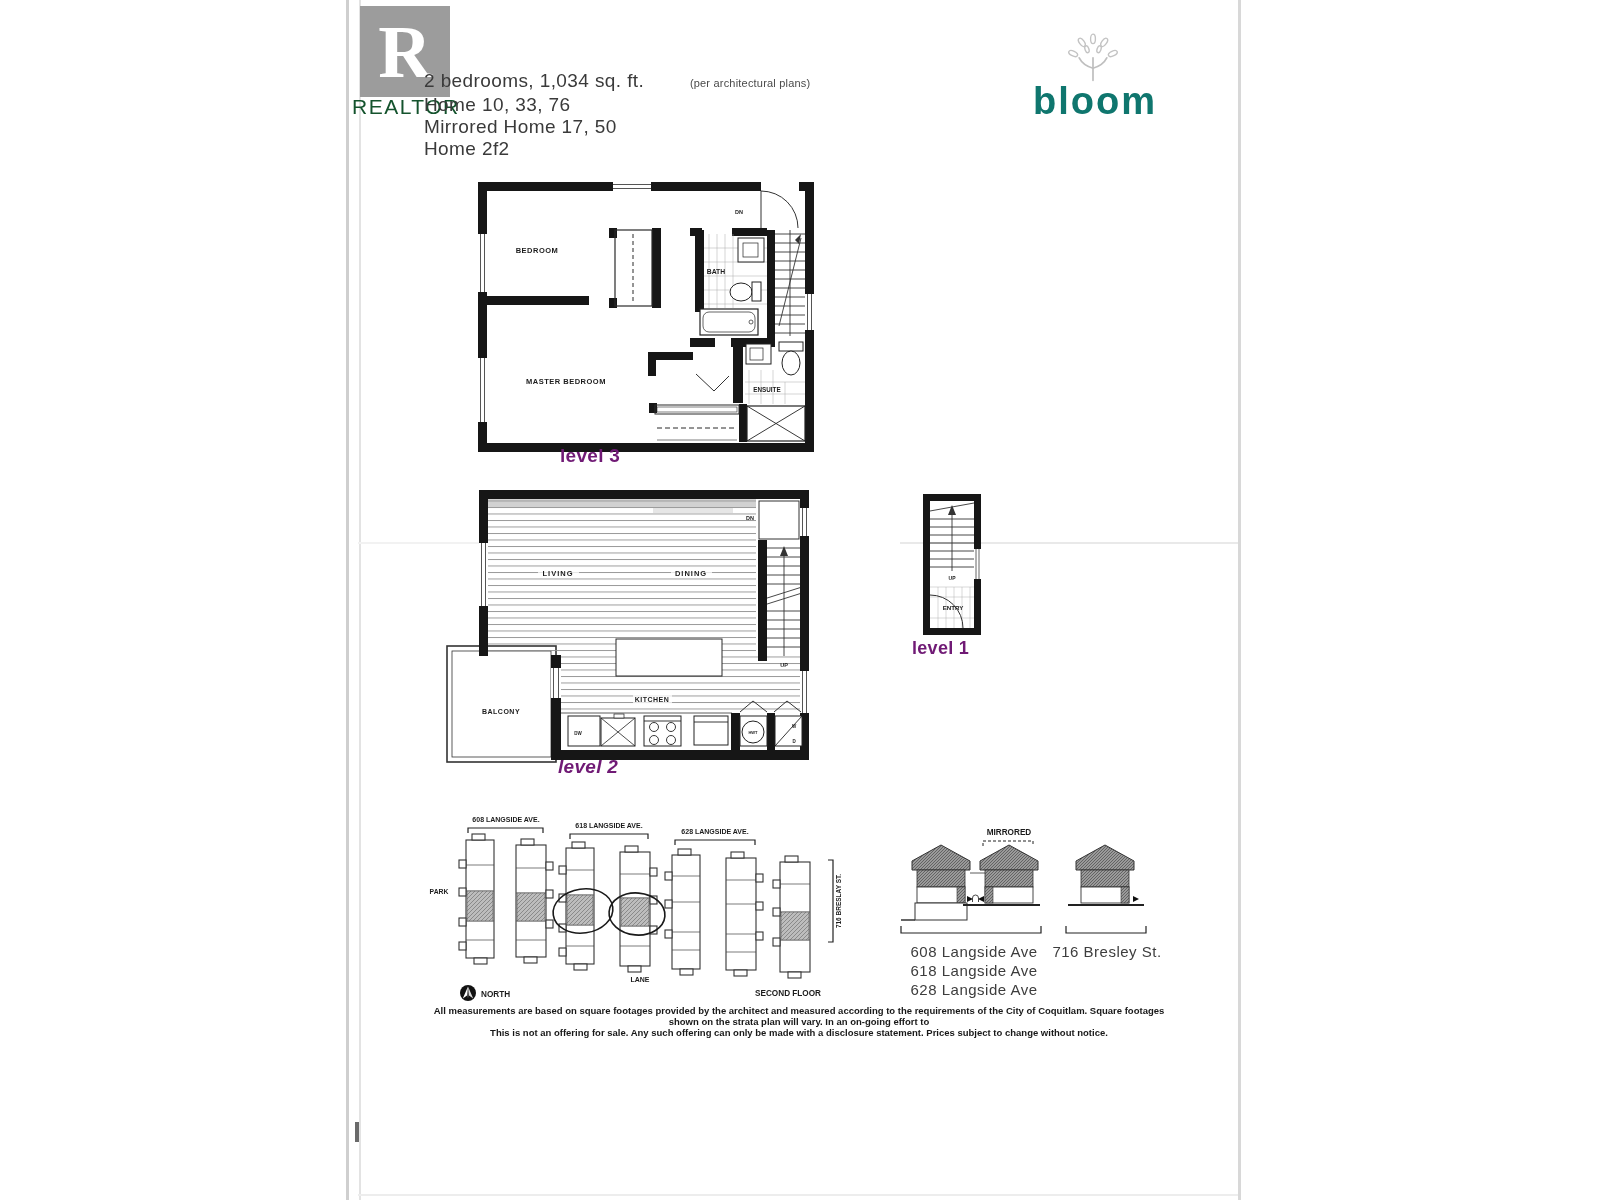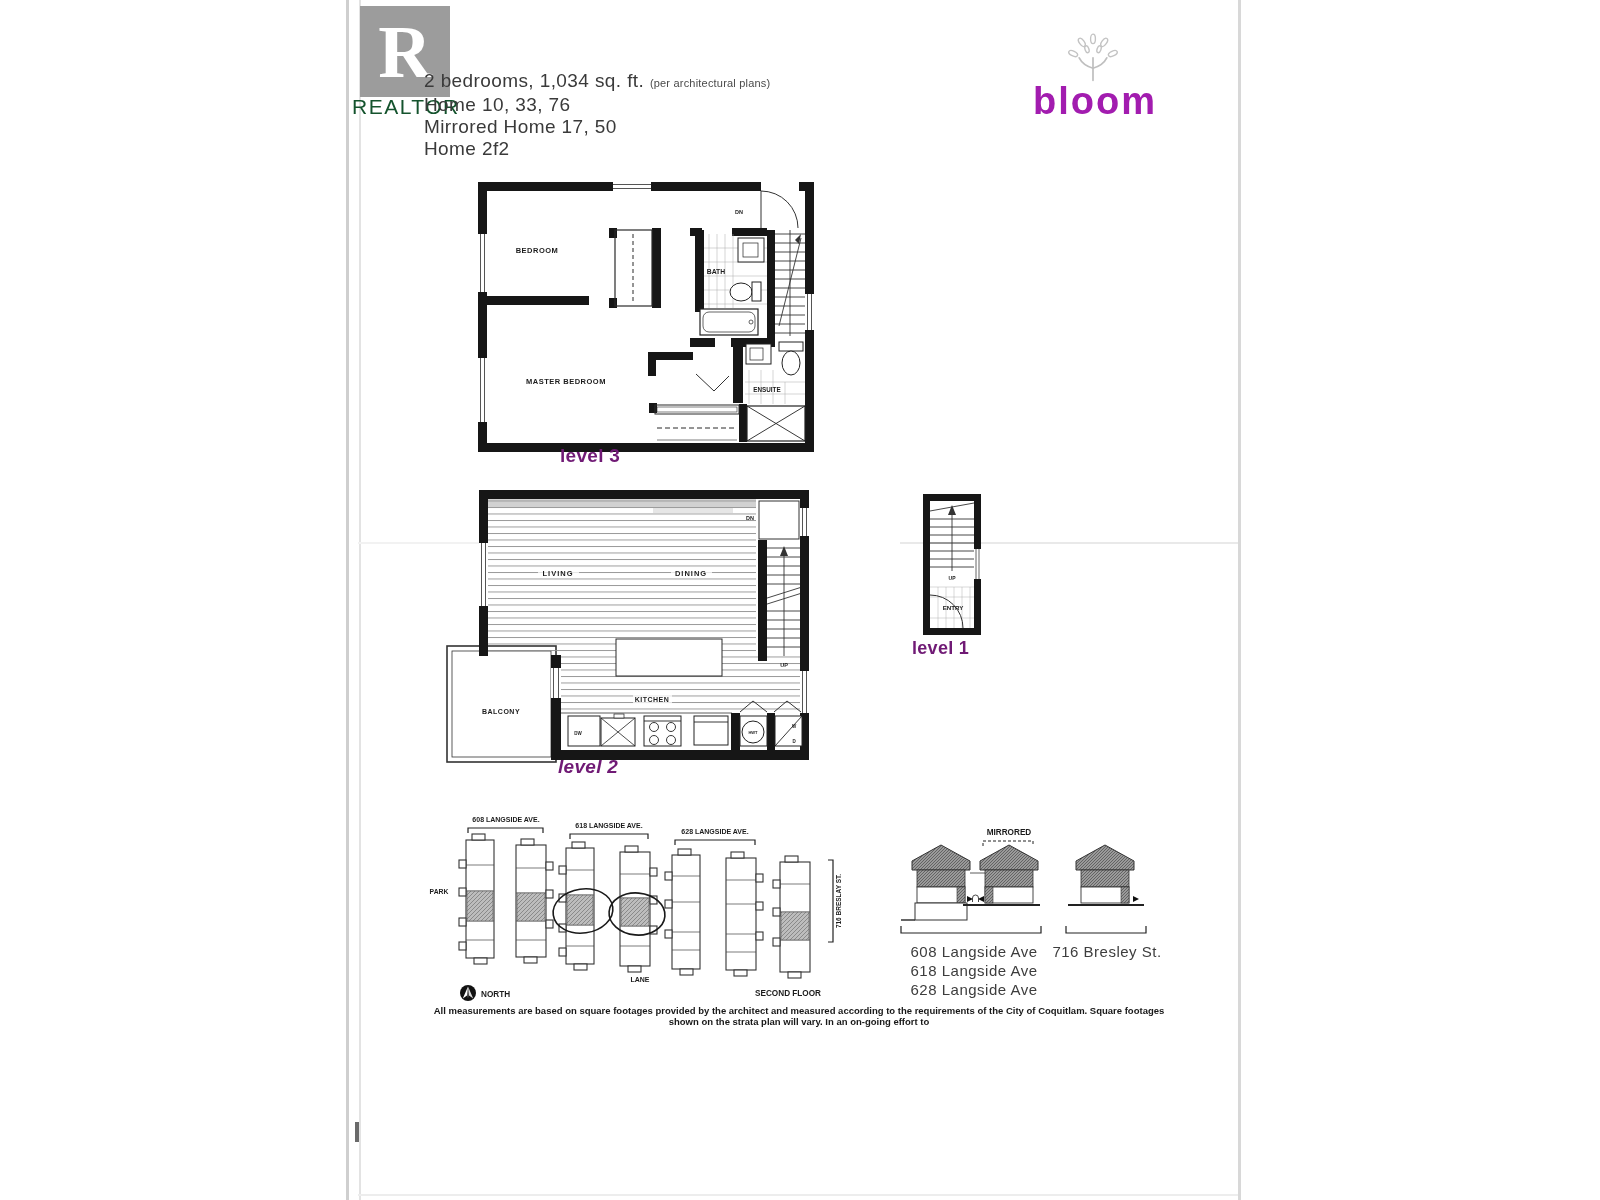--- a/index.html
+++ b/index.html
@@ -9,24 +9,24 @@
   
   .edge-v{position:absolute;top:0;height:1200px;}
   
   #realtor-box{position:absolute;left:360px;top:6px;width:90px;height:91px;background:#9c9c9c;
                display:flex;align-items:center;justify-content:center;}
   #realtor-box .rletter{font-family:"Liberation Serif",serif;font-weight:bold;font-size:74px;color:#ffffff;line-height:1;}
   #realtor-label{position:absolute;left:352px;top:95px;width:100px;text-align:center;
                  font-size:21px;letter-spacing:1.5px;color:#14532d;}
   
   #header{position:absolute;left:424px;top:70px;color:#3a3a3a;font-size:19px;line-height:22px;letter-spacing:.4px;}
-  #header .note{font-size:11px;color:#4a4a4a;letter-spacing:.2px;}
+  #header .note{font-size:11px;color:#4a4a4a;letter-spacing:.2px;margin-left:40px;}
   
   #brand-name{position:absolute;left:1015px;top:80px;width:160px;text-align:center;
-              font-size:38px;font-weight:bold;color:#a21caf;letter-spacing:2px;}
+              font-size:38px;font-weight:bold;color:#0f766e;letter-spacing:2px;}
   
   .caption{position:absolute;font-size:19px;font-weight:600;color:#701a75;letter-spacing:.3px;}
   
   .t{font-family:"Liberation Sans",sans-serif;fill:#1c1c1c;font-weight:bold;}
   .addr{font-family:"Liberation Sans",sans-serif;fill:#3d3d3d;font-weight:400;letter-spacing:.5px;}
   
   #disclaimer{position:absolute;left:418px;top:1005px;width:762px;text-align:center;
               font-size:9.5px;font-weight:bold;color:#181818;line-height:11px;letter-spacing:0;}
 </style>
 </head>
@@ -523,15 +523,16 @@
   </g>
 
   <text class="addr" x="96" y="162" font-size="15" text-anchor="middle">608 Langside Ave</text>
   <text class="addr" x="96" y="181" font-size="15" text-anchor="middle">618 Langside Ave</text>
   <text class="addr" x="96" y="200" font-size="15" text-anchor="middle">628 Langside Ave</text>
   <text class="addr" x="229" y="162" font-size="15" text-anchor="middle">716 Bresley St.</text>
 </svg>
 
 <div id="disclaimer">
   <div>All measurements are based on square footages provided by the architect and measured according to the requirements of the City of Coquitlam. Square footages shown on the strata plan will vary. In an on-going effort to</div>
+  <div>This is not an offering for sale. Any such offering can only be made with a disclosure statement. Prices subject to change without notice.</div>
 </div>
 
 </div>
 
 </body></html>

